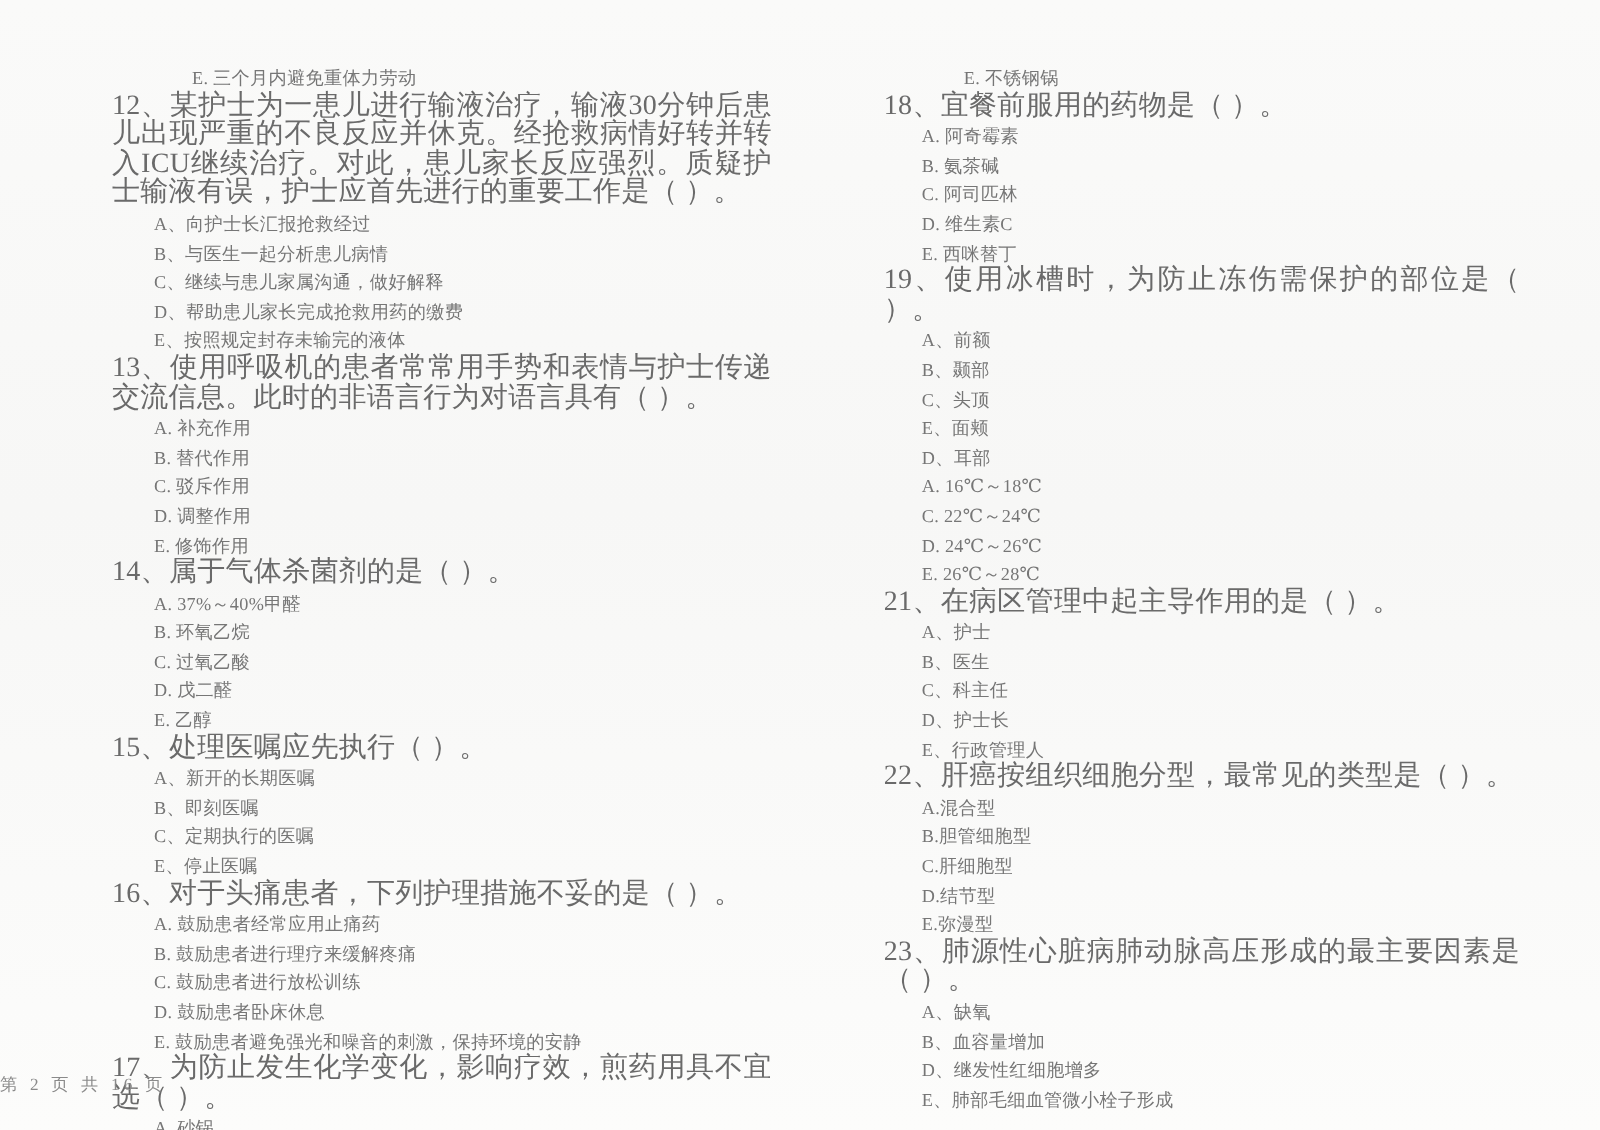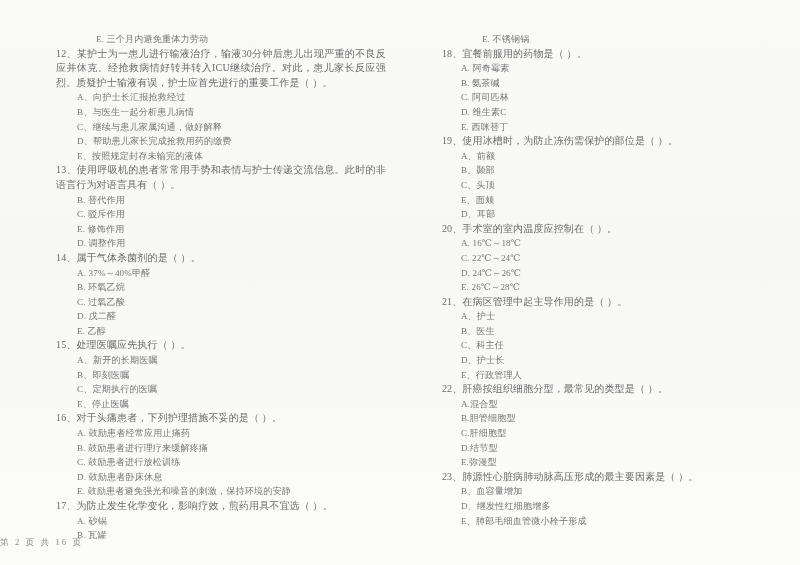--- a/index.html
+++ b/index.html
@@ -39,21 +39,21 @@
     padding-left: 56px;
     padding-right: 8px;
   }
   .col-right {
     width: 400px;
     padding-left: 36px;
     padding-right: 40px;
   }
   .q {
     margin: 0 0 1px 0;
-    font-size: 10px;
+    font-size: 14px;
     line-height: 14.6px;
     letter-spacing: 0.15px;
     color: #6b6b6b;
     text-align: justify;
     text-indent: 0;
   }
   .q-stem {
     margin-top: 0px;
     margin-bottom: 0px;
     color: #6a6a6a;
@@ -94,24 +94,25 @@
       <p class="opt lead-opt">E. 三个月内避免重体力劳动</p>
 
       <p class="q q-stem"><span>12、</span><span>某护士为一患儿进行输液治疗，输液30分钟后患儿出现严重的不良反应并休克。经抢救病情好转并转入ICU继续治疗。对此，患儿家长反应强烈。质疑护士输液有误，护士应首先进行的重要工作是（    ）。</span></p>
       <p class="opt">A、向护士长汇报抢救经过</p>
       <p class="opt">B、与医生一起分析患儿病情</p>
       <p class="opt">C、继续与患儿家属沟通，做好解释</p>
       <p class="opt">D、帮助患儿家长完成抢救用药的缴费</p>
       <p class="opt">E、按照规定封存未输完的液体</p>
 
       <p class="q q-stem"><span>13、</span><span>使用呼吸机的患者常常用手势和表情与护士传递交流信息。此时的非语言行为对语言具有（    ）。</span></p>
+      <p class="opt">A. 补充作用</p>
       <p class="opt">B. 替代作用</p>
       <p class="opt">C. 驳斥作用</p>
+      <p class="opt">D. 调整作用</p>
       <p class="opt">E. 修饰作用</p>
-      <p class="opt">D. 调整作用</p>
 
       <p class="q q-stem"><span>14、</span><span>属于气体杀菌剂的是（    ）。</span></p>
       <p class="opt">A.  37%～40%甲醛</p>
       <p class="opt">B.  环氧乙烷</p>
       <p class="opt">C.  过氧乙酸</p>
       <p class="opt">D.  戊二醛</p>
       <p class="opt">E.  乙醇</p>
 
       <p class="q q-stem"><span>15、</span><span>处理医嘱应先执行（    ）。</span></p>
       <p class="opt">A、新开的长期医嘱</p>
@@ -142,41 +143,41 @@
       <p class="opt opt-wide">D. 维生素C</p>
       <p class="opt opt-wide">E. 西咪替丁</p>
 
       <p class="q q-stem"><span>19、</span><span>使用冰槽时，为防止冻伤需保护的部位是（    ）。</span></p>
       <p class="opt opt-wide">A、前额</p>
       <p class="opt opt-wide">B、颞部</p>
       <p class="opt opt-wide">C、头顶</p>
       <p class="opt opt-wide">E、面颊</p>
       <p class="opt opt-wide">D、耳部</p>
 
-      <p class="q q-stem"><span>20、</span><span>手术室的室内温度应控制在（    ）。</span></p>
       <p class="opt opt-wide">A. 16℃～18℃</p>
       <p class="opt opt-wide">C. 22℃～24℃</p>
       <p class="opt opt-wide">D. 24℃～26℃</p>
       <p class="opt opt-wide">E. 26℃～28℃</p>
 
       <p class="q q-stem"><span>21、</span><span>在病区管理中起主导作用的是（    ）。</span></p>
       <p class="opt opt-wide">A、护士</p>
       <p class="opt opt-wide">B、医生</p>
       <p class="opt opt-wide">C、科主任</p>
       <p class="opt opt-wide">D、护士长</p>
       <p class="opt opt-wide">E、行政管理人</p>
 
       <p class="q q-stem"><span>22、</span><span>肝癌按组织细胞分型，最常见的类型是（    ）。</span></p>
       <p class="opt opt-wide">A.混合型</p>
       <p class="opt opt-wide">B.胆管细胞型</p>
       <p class="opt opt-wide">C.肝细胞型</p>
       <p class="opt opt-wide">D.结节型</p>
       <p class="opt opt-wide">E.弥漫型</p>
 
       <p class="q q-stem"><span>23、</span><span>肺源性心脏病肺动脉高压形成的最主要因素是（    ）。</span></p>
+      <p class="opt opt-wide">A、缺氧</p>
       <p class="opt opt-wide">B、血容量增加</p>
       <p class="opt opt-wide">D、继发性红细胞增多</p>
       <p class="opt opt-wide">E、肺部毛细血管微小栓子形成</p>
 
     </div>
 
   </div>
 
   <div class="footer">第 2 页 共 16 页</div>
 

